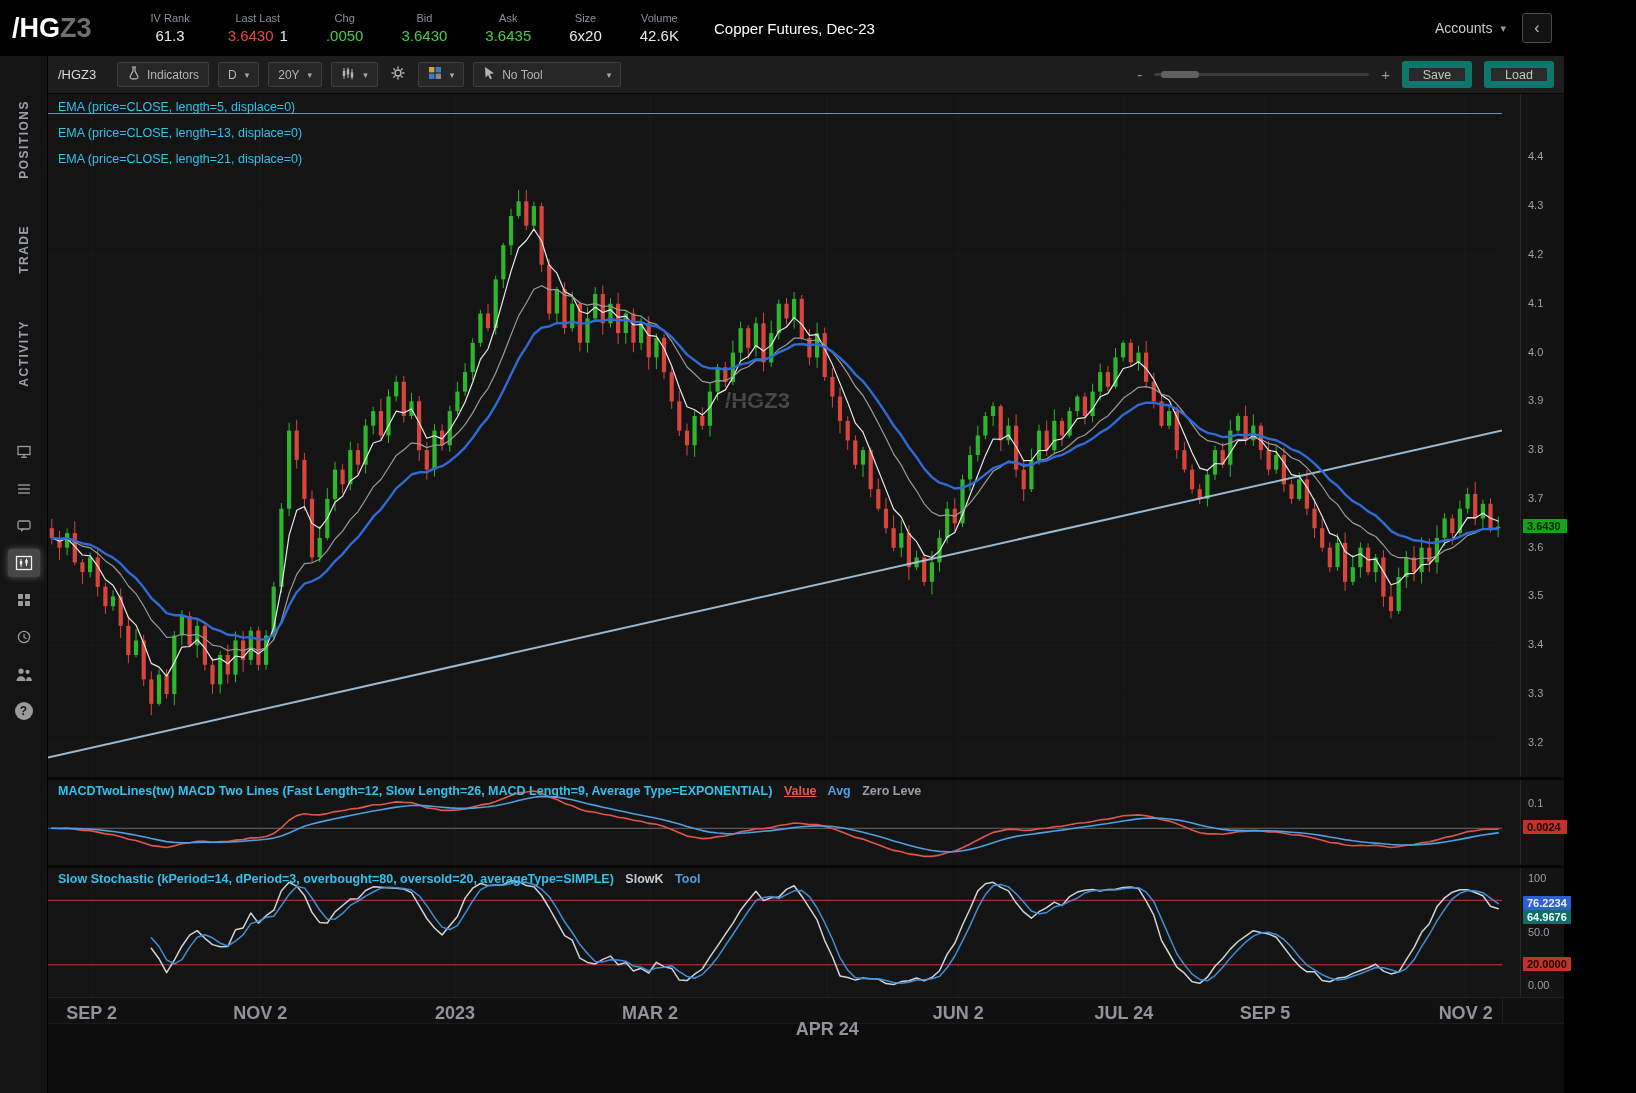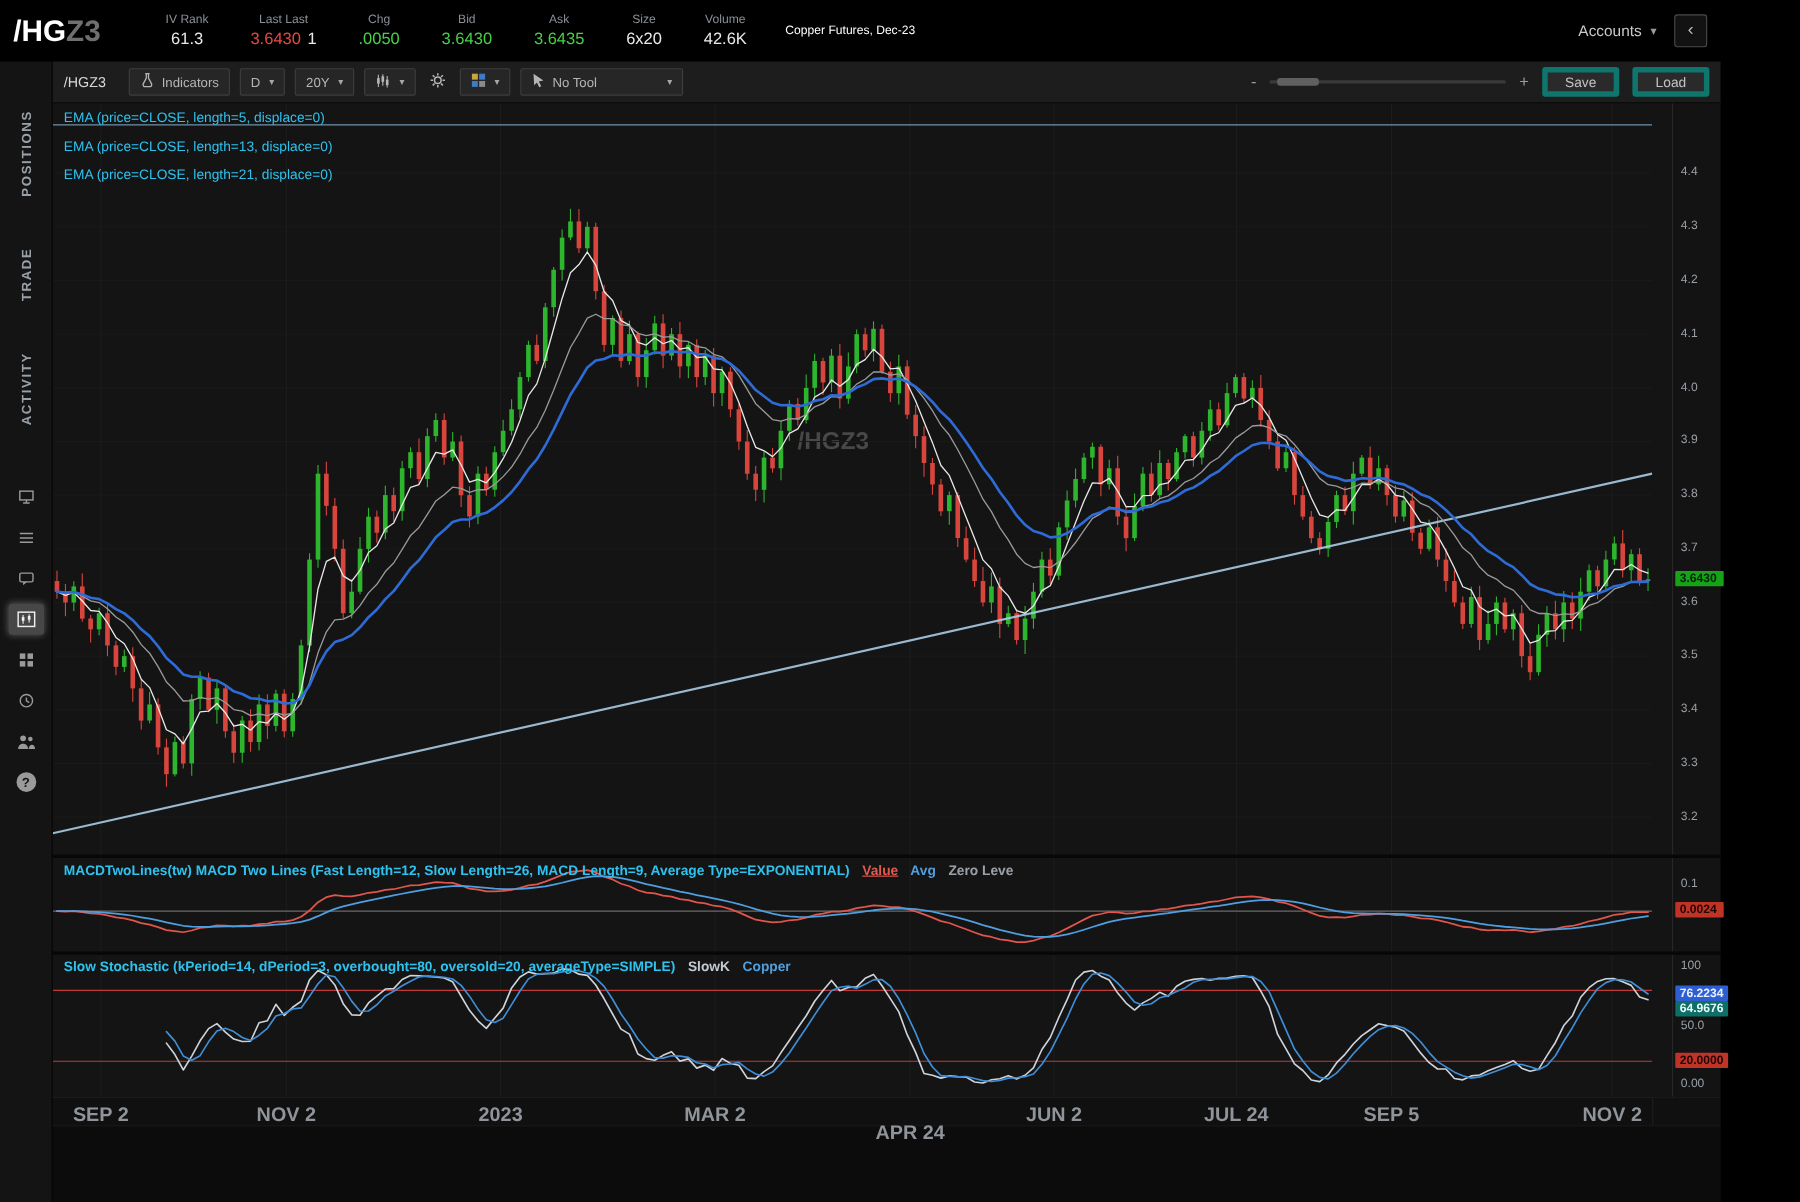--- a/index.html
+++ b/index.html
@@ -16,21 +16,21 @@
   .symbol { font-size:27px; font-weight:700; margin-right:40px; white-space:nowrap; }
   .sym-root { color:#fff; }
   .sym-suffix { color:#6f6f6f; }
   .stat { display:flex; flex-direction:column; align-items:center; margin:0 19px; }
   .stat .lbl { font-size:11px; color:#8a9097; }
   .valrow { display:flex; gap:6px; align-items:baseline; }
   .val { font-size:15px; margin-top:3px; color:#e4e4e4; }
   .val.red { color:#e8493f; }
   .val.green { color:#46d146; }
   .val.white { color:#e9e9e9; }
-  .desc { font-size:11px; color:#fff; margin-left:16px; white-space:nowrap;text-align:center; }
+  .desc { font-size:15px; color:#fff; margin-left:16px; white-space:nowrap;text-align:center; }
   .accounts { margin-left:auto; display:flex; align-items:center; gap:8px; color:#c9c9c9; font-size:14px; cursor:pointer; }
   .accounts .caret { font-size:11px; color:#9a9a9a; }
   .collapse-btn { width:30px; height:30px; margin-left:16px; border:1px solid #4a4a4a; border-radius:3px;
     display:flex; align-items:center; justify-content:center; color:#bdbdbd; font-size:16px; cursor:pointer; background:#121212; }
 
   
   .main { flex:1; display:flex; min-height:0; }
   .sidebar { width:48px; background:#141414; border-right:1px solid #000; display:flex; flex-direction:column; align-items:center; padding-top:44px; flex-shrink:0; }
   .vtab { writing-mode:vertical-rl; transform:rotate(180deg); font-size:12px; font-weight:600; letter-spacing:1.5px;
     color:#9aa0a8; margin:0 0 46px 0; cursor:pointer; }
@@ -48,21 +48,21 @@
   .tb-btn { height:25px; display:flex; align-items:center; gap:6px; padding:0 9px; background:#262626;
     border:1px solid #3e3e3e; border-radius:2px; color:#b5b5b5; font-size:12px; cursor:pointer; white-space:nowrap; }
   .tb-btn .caret { font-size:9px; color:#a8a8a8; margin-left:2px; }
   .tb-plain { border:none; background:none; padding:0 3px; }
   .tool-btn { min-width:148px; }
   .zoom-area { margin-left:auto; display:flex; align-items:center; gap:12px; }
   .zoom-sign { color:#9a9a9a; font-size:15px; cursor:pointer; }
   .zoom-track { width:215px; height:3px; background:#3a3a3a; border-radius:2px; position:relative; cursor:pointer; }
   .zoom-handle { position:absolute; left:7px; top:-2px; width:38px; height:7px; background:#606060; border-radius:3px; }
   .tb-save { width:70px; height:27px; display:flex; align-items:center; justify-content:center; background:#2a2a2a;
-    border:5px solid #0f766e; border-radius:3px; color:#c3c3c3; font-size:12.5px; cursor:pointer; }
+    border:7px solid #0f766e; border-radius:3px; color:#c3c3c3; font-size:12.5px; cursor:pointer; }
 
   
   .chart-stack { flex:1; display:flex; flex-direction:column; min-height:0; }
   .panel { display:flex; position:relative; min-height:0; }
   .price-panel { flex:1; }
   .macd-panel { height:88px; border-top:3px solid #070707; flex-shrink:0; }
   .stoch-panel { height:132px; border-top:3px solid #070707; flex-shrink:0; }
   .plot { flex:1; position:relative; overflow:hidden; background:#141414; }
   .fill { position:absolute; left:0; top:0; }
   .axis { width:44px; position:relative; background:#131313; border-left:1px solid #262626; flex-shrink:0; }
@@ -746,21 +746,21 @@
               <span class="axis-label" style="top: 16.7286px;">0.1</span>
               <div class="axis-box" style="top: 39.6752px; background: rgb(192, 52, 40); color: rgb(30, 3, 0);">0.0024</div>
             </div>
         </section>
 
         <section class="panel stoch-panel">
           <div class="plot" id="stoch-plot">
             <div class="panel-legend">
               <span class="lg-cyan">Slow Stochastic (kPeriod=14, dPeriod=3, overbought=80, oversold=20, averageType=SIMPLE)</span>
               <span class="lg-k">SlowK</span>
-              <span class="lg-blue">Copper</span>
+              <span class="lg-blue">Tool</span>
             </div>
           <svg width="1454" height="129" class="fill">
                 <line x1="43.6" y1="0" x2="43.6" y2="129" stroke="#1d1d1d"></line>
                 <line x1="212.3" y1="0" x2="212.3" y2="129" stroke="#1d1d1d"></line>
                 <line x1="407.1" y1="0" x2="407.1" y2="129" stroke="#1d1d1d"></line>
                 <line x1="602.0" y1="0" x2="602.0" y2="129" stroke="#1d1d1d"></line>
                 <line x1="779.3" y1="0" x2="779.3" y2="129" stroke="#1d1d1d"></line>
                 <line x1="910.2" y1="0" x2="910.2" y2="129" stroke="#1d1d1d"></line>
                 <line x1="1076.0" y1="0" x2="1076.0" y2="129" stroke="#1d1d1d"></line>
                 <line x1="1217.0" y1="0" x2="1217.0" y2="129" stroke="#1d1d1d"></line>

